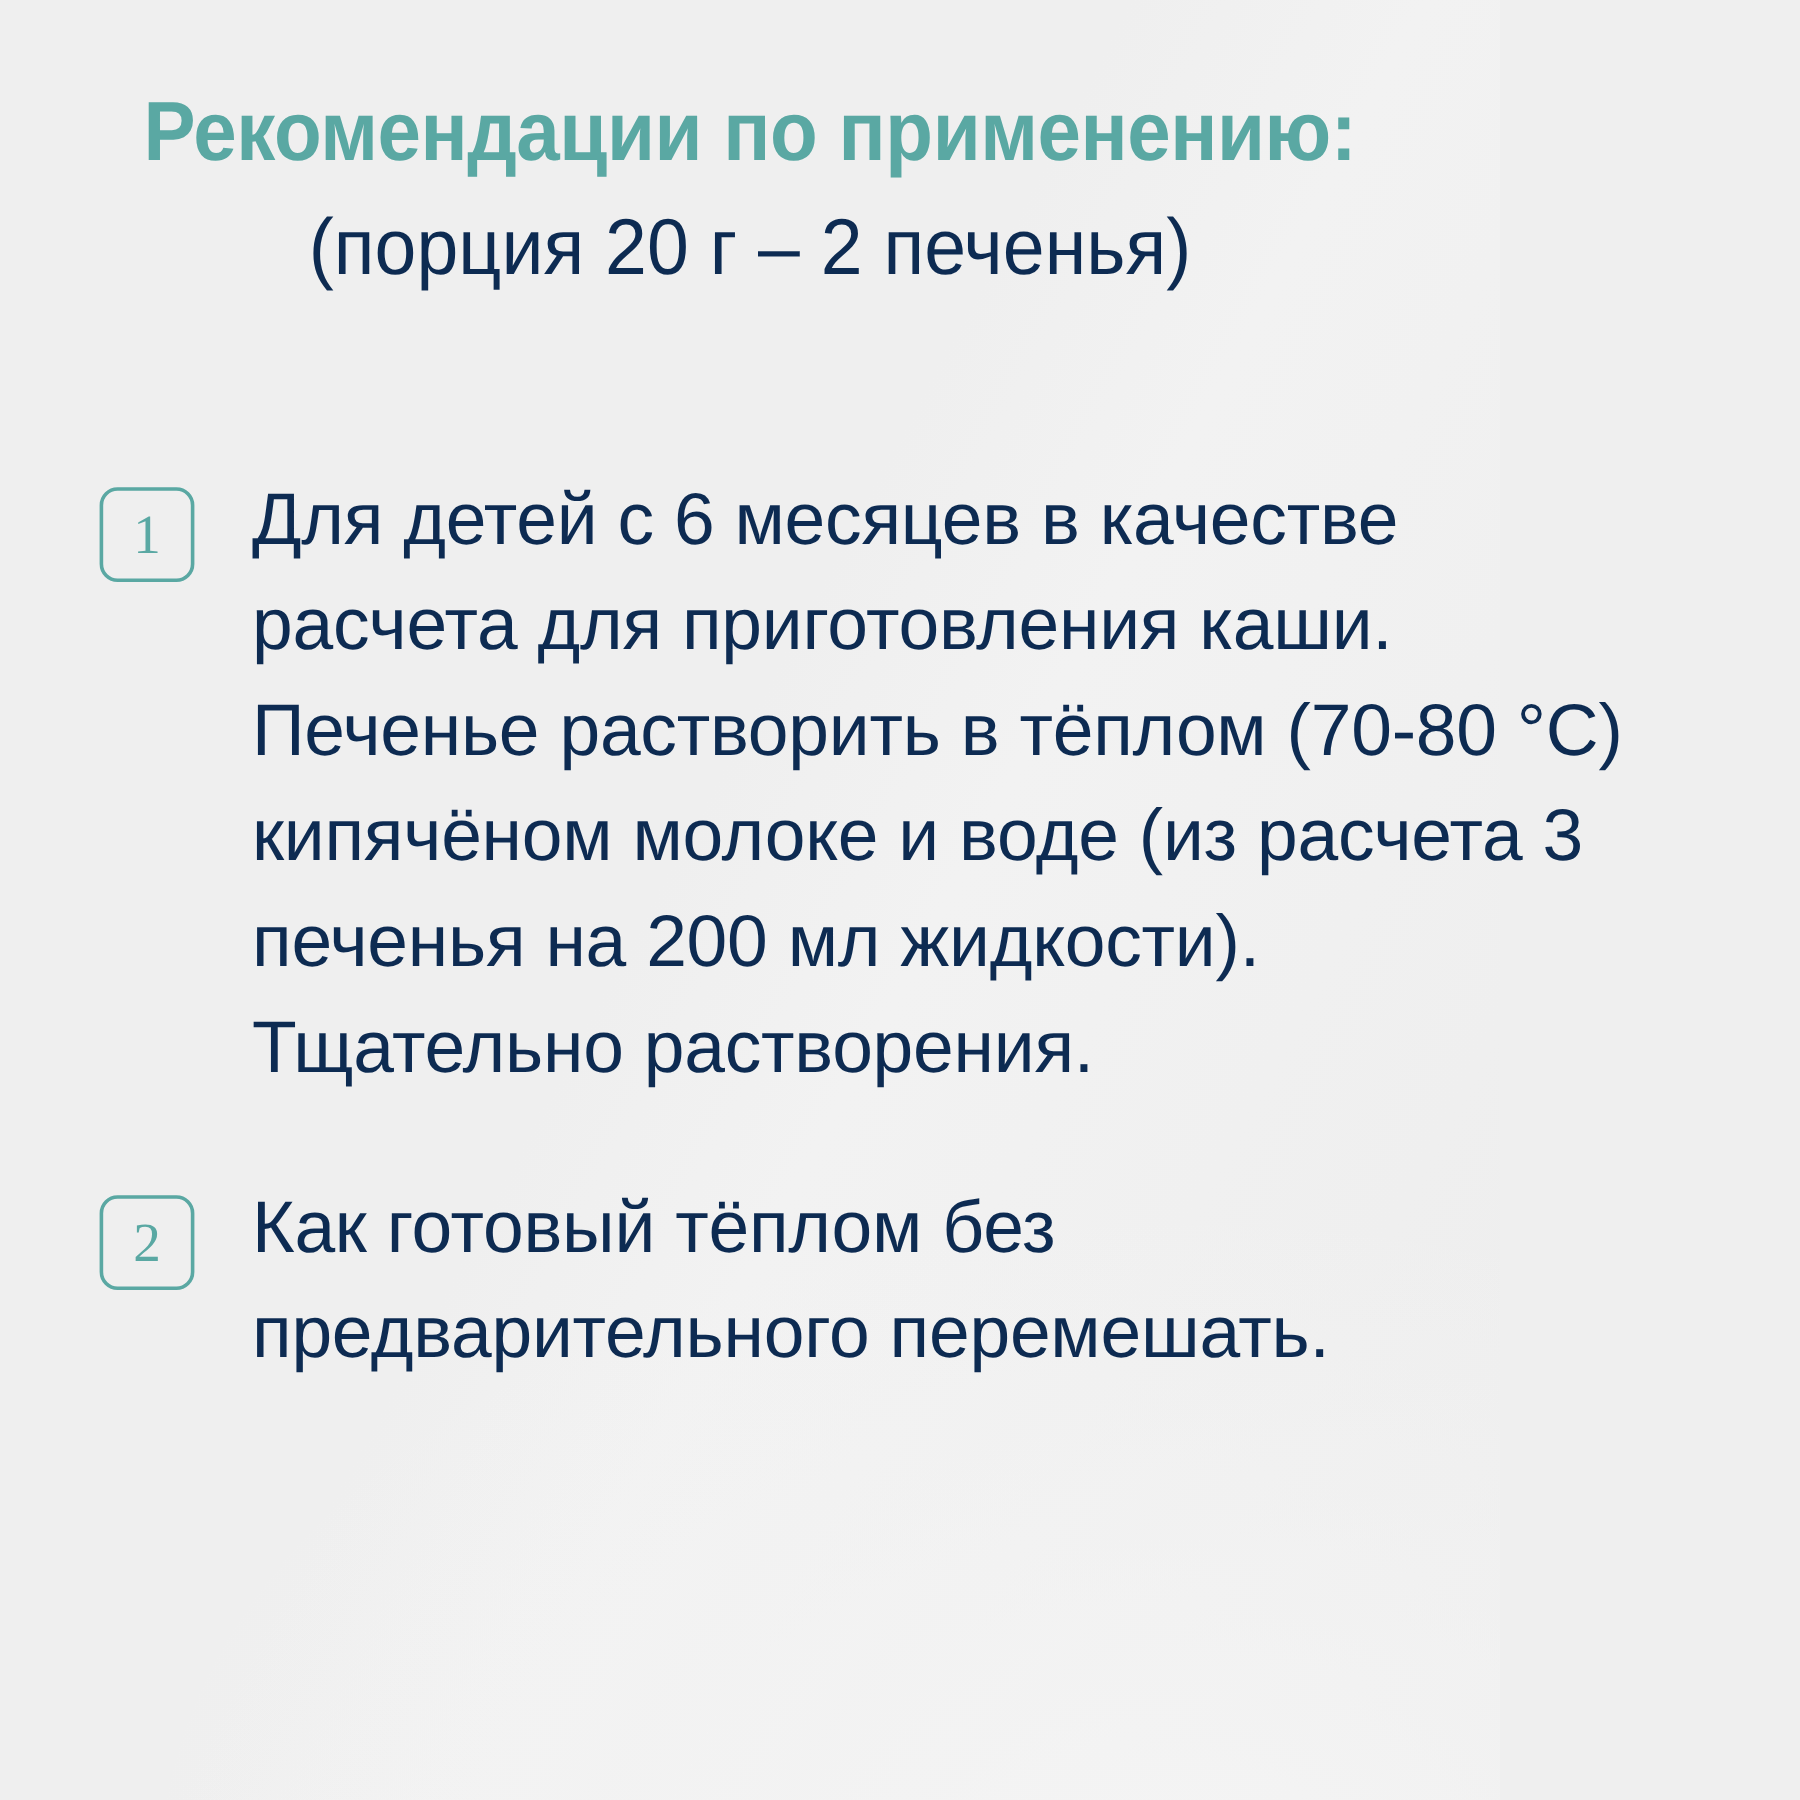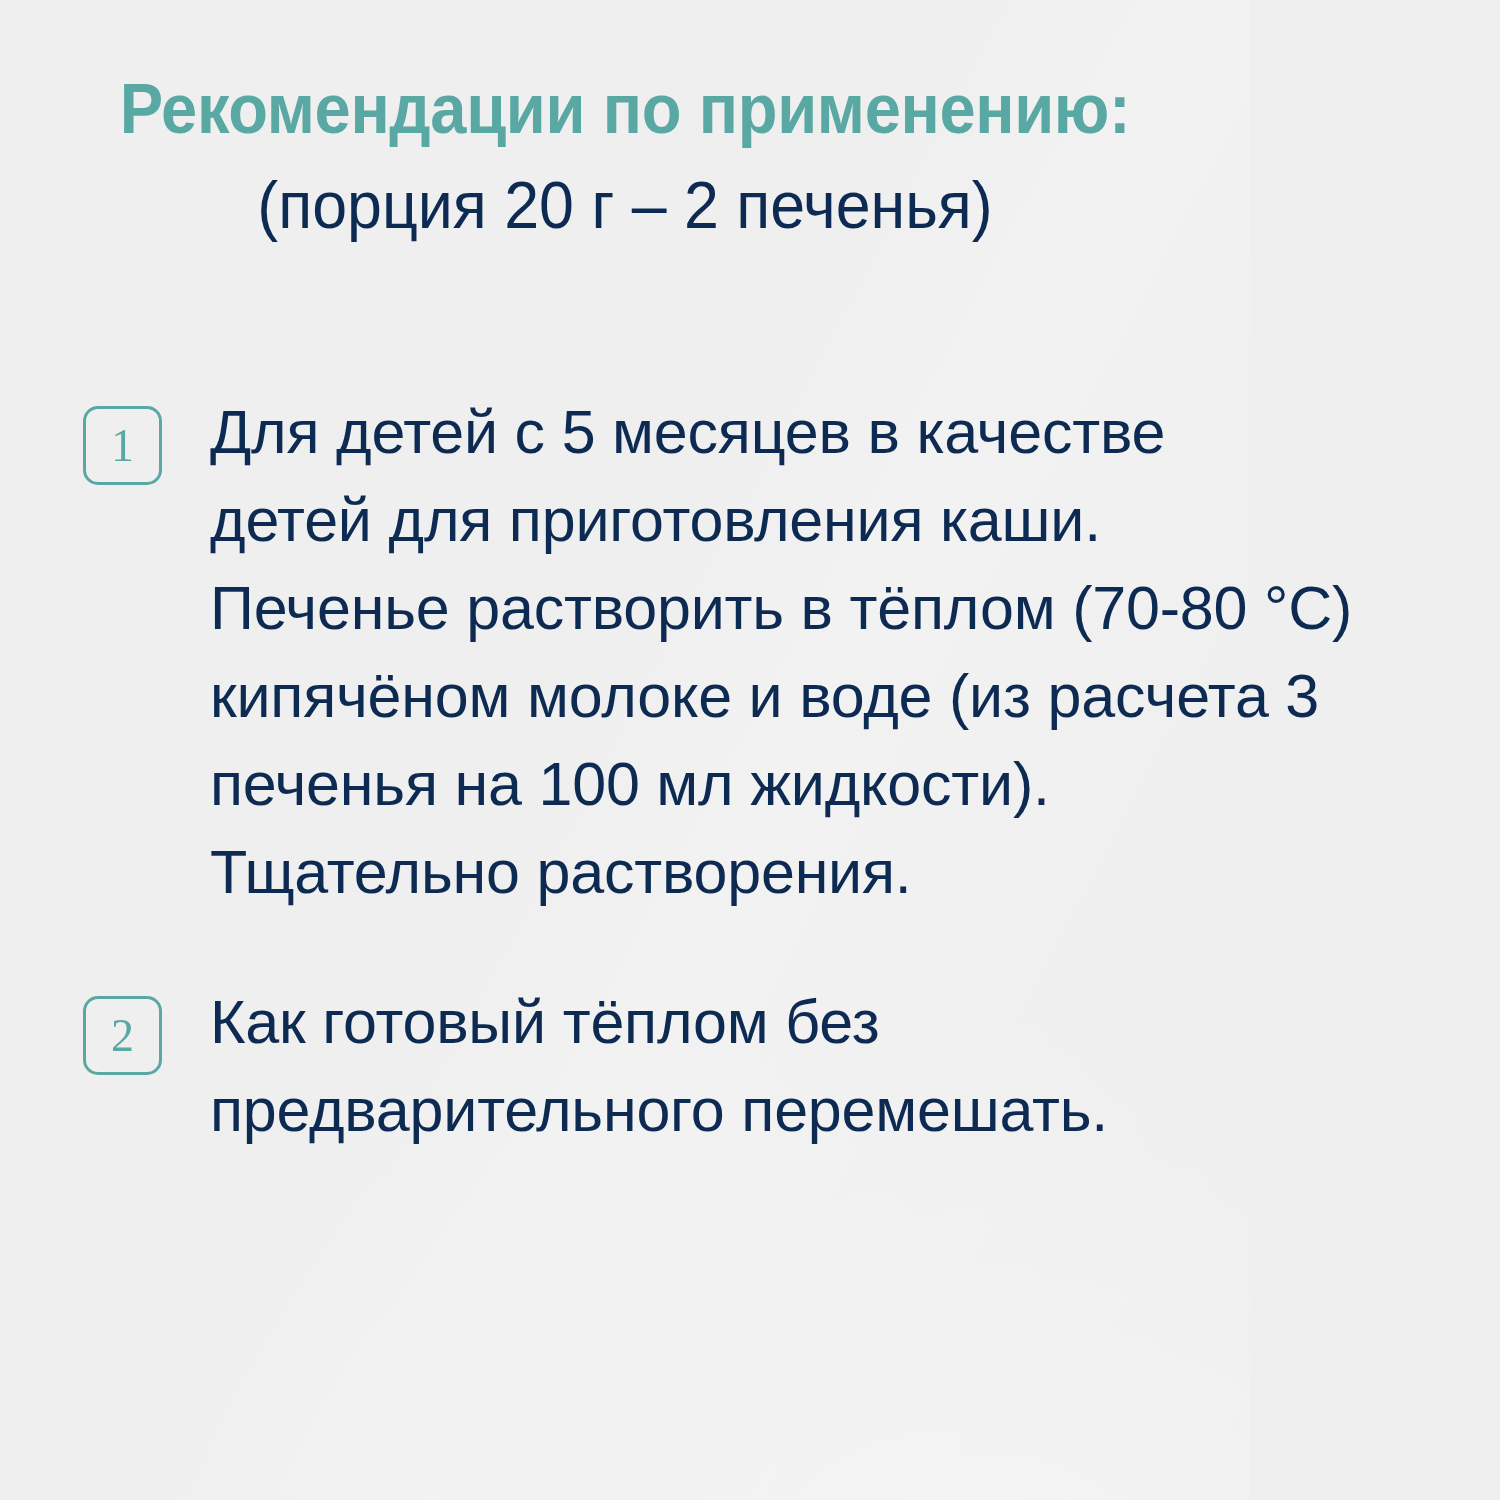--- a/index.html
+++ b/index.html
@@ -119,25 +119,25 @@
   <div class="header">
     <span class="title-main">Рекомендации по применению:</span>
     <span class="title-sub">(порция 20 г – 2 печенья)</span>
   </div>
 
   <div class="steps">
 
     <div class="step">
       <div class="marker">1</div>
       <div class="step-text">
-        <span class="ln">Для детей с 5 месяцев в качестве</span>
-        <span class="ln">детей для приготовления каши.</span>
+        <span class="ln">Для детей с 6 месяцев в качестве</span>
+        <span class="ln">расчета для приготовления каши.</span>
         <span class="ln">Печенье растворить в тёплом (70-80 °C)</span>
         <span class="ln">кипячёном молоке и воде (из расчета 3</span>
-        <span class="ln">печенья на 100 мл жидкости).</span>
+        <span class="ln">печенья на 200 мл жидкости).</span>
         <span class="ln">Тщательно растворения.</span>
       </div>
     </div>
 
     <div class="step">
       <div class="marker">2</div>
       <div class="step-text">
         <span class="ln">Как готовый тёплом без</span>
         <span class="ln">предварительного перемешать.</span>
       </div>

